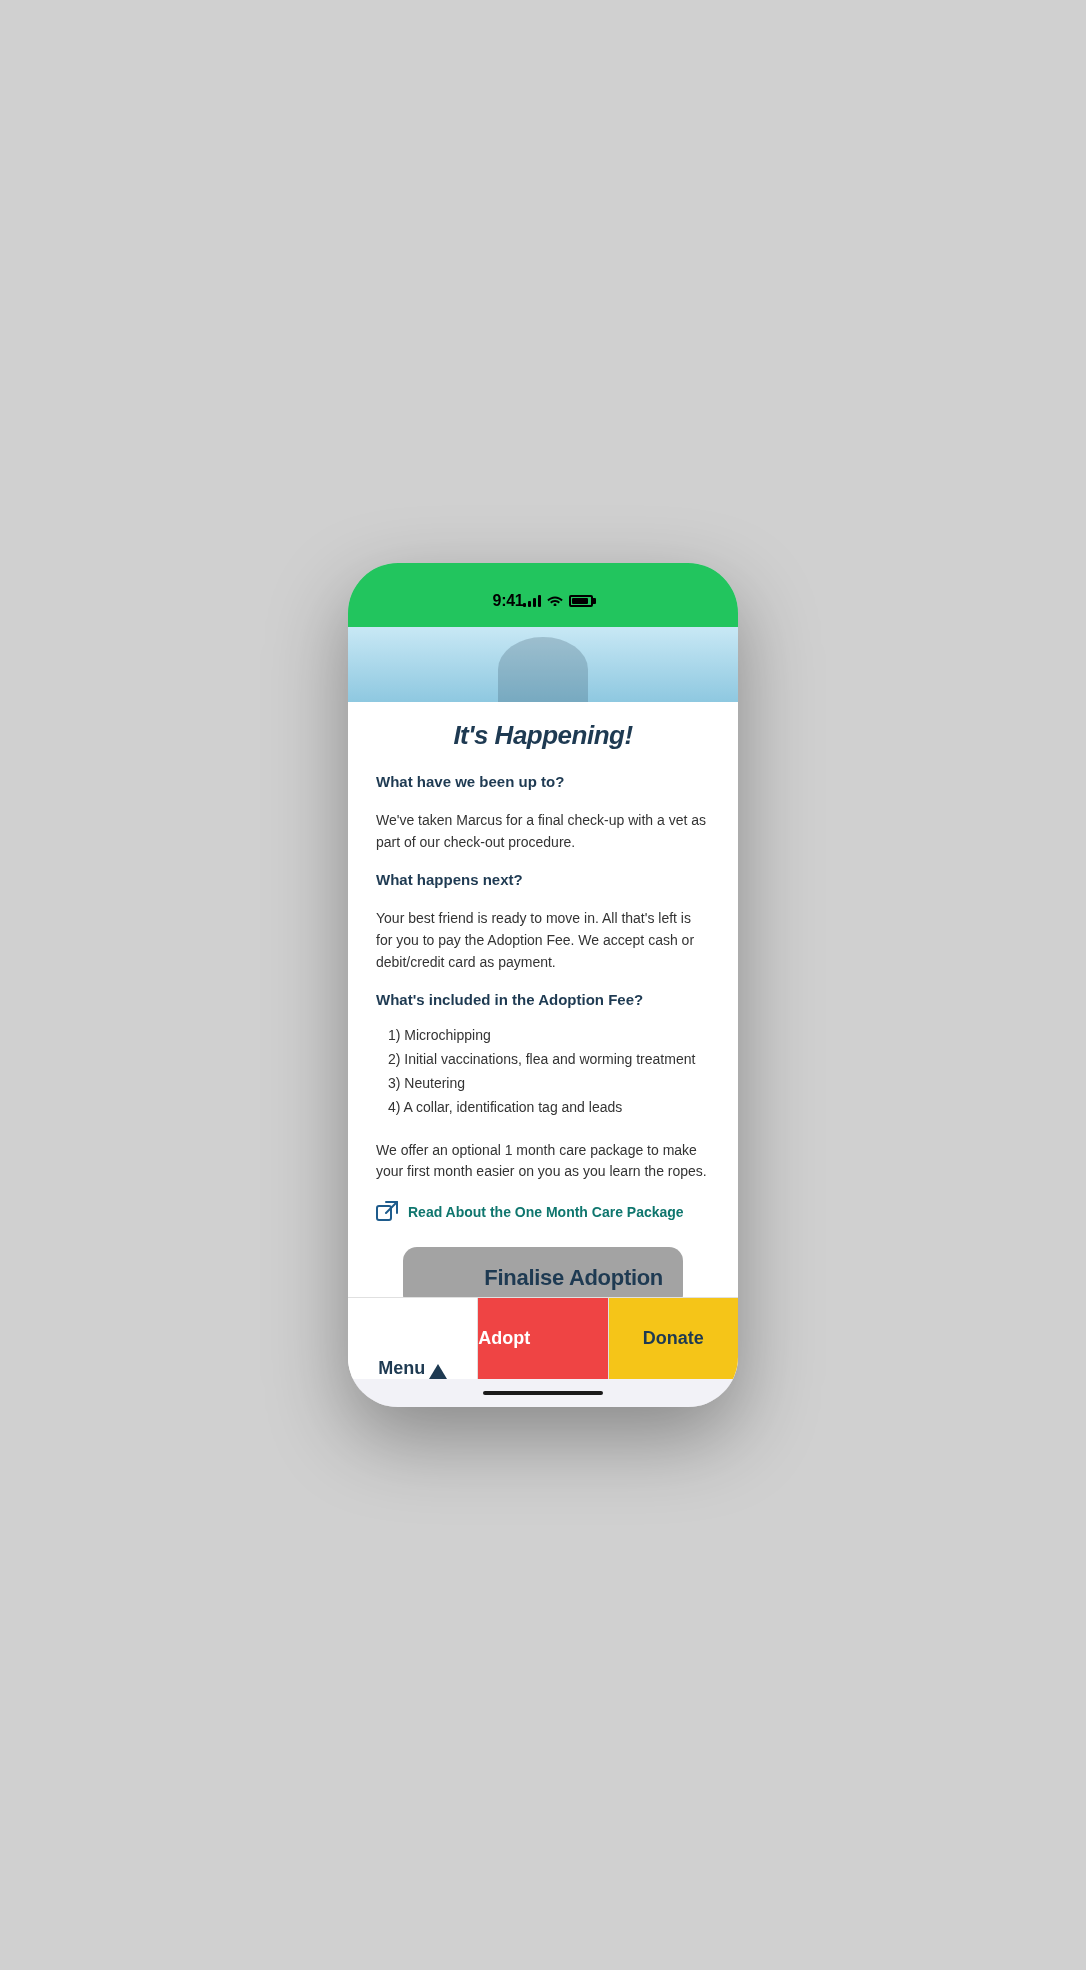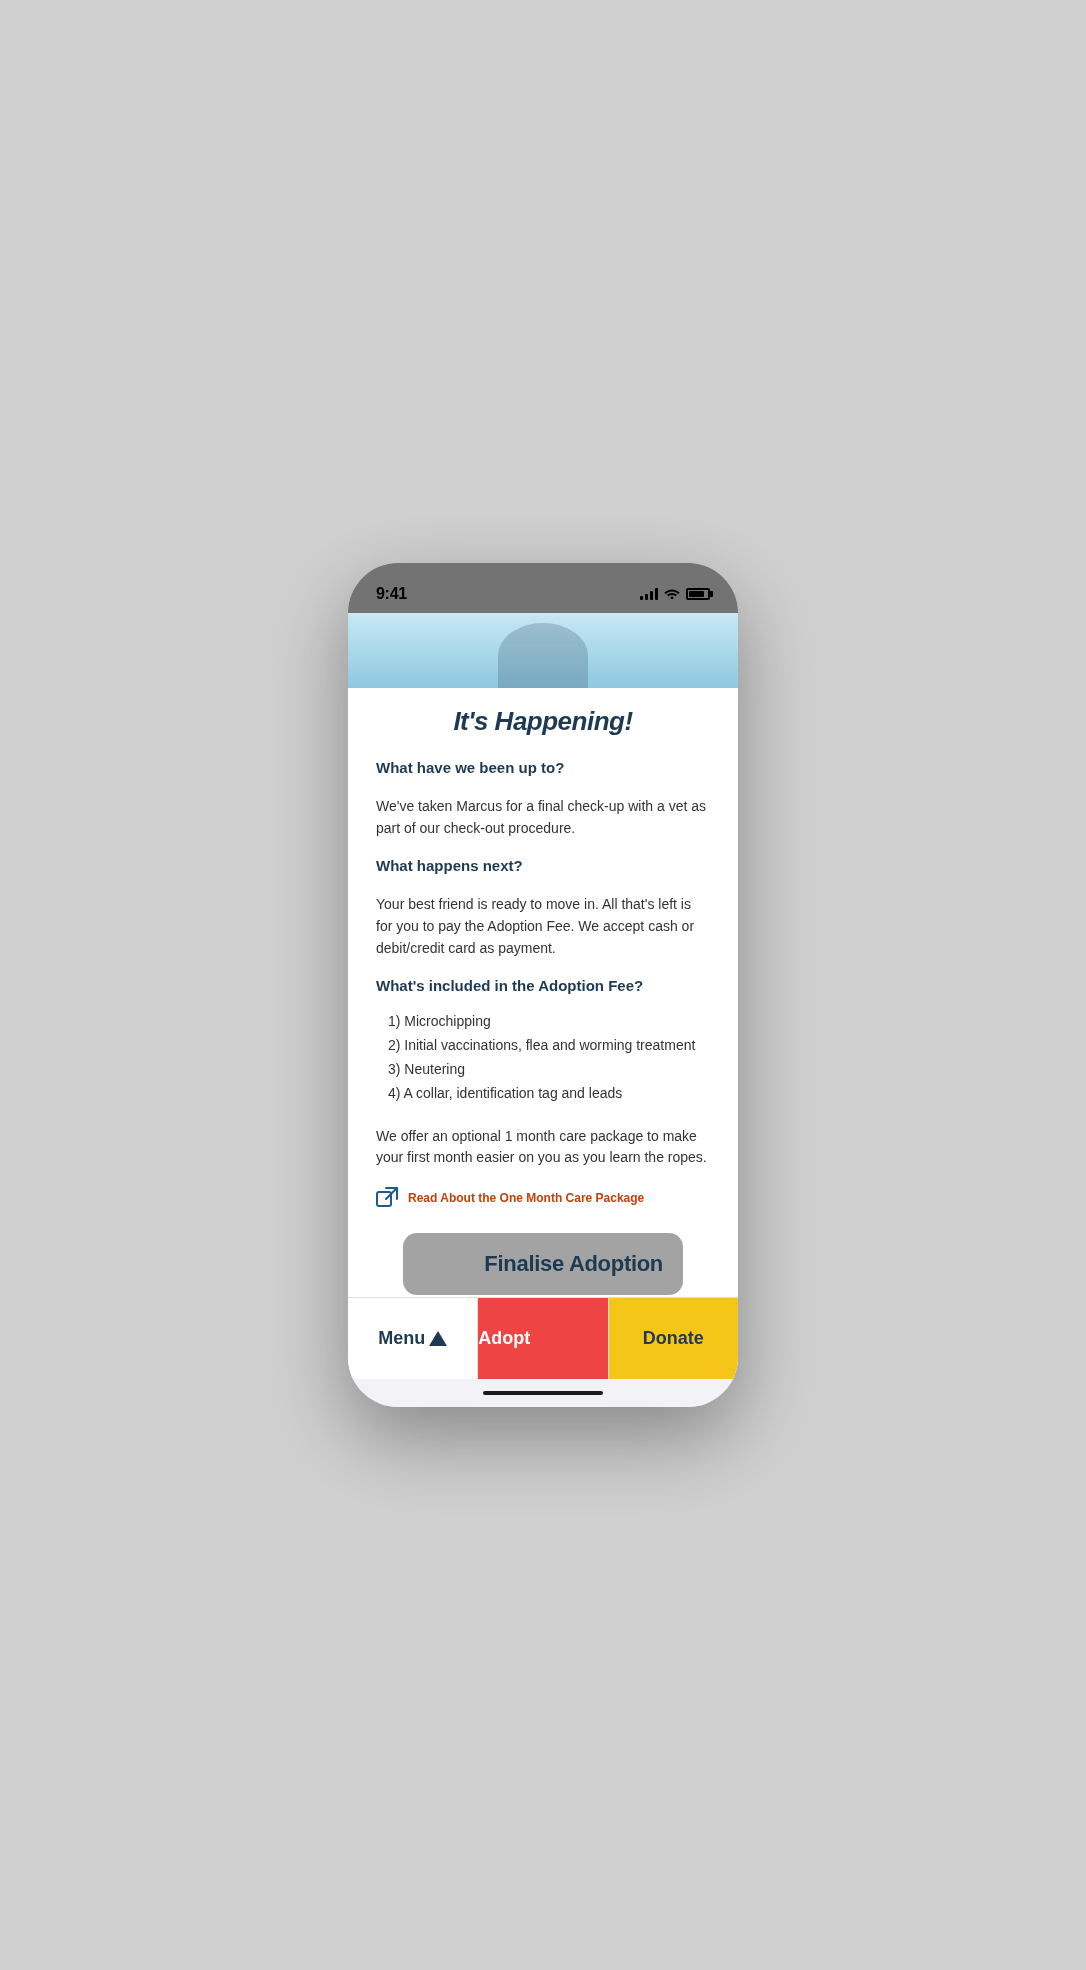--- a/index.html
+++ b/index.html
@@ -21,25 +21,25 @@
       border-radius: 50px;
       box-shadow: 0 30px 80px rgba(0,0,0,0.35), inset 0 0 0 2px #c0c0c0;
       overflow: hidden;
       position: relative;
       display: flex;
       flex-direction: column;
     }
 
     
     .status-bar {
-      background: #737373;
-      height: 50px;
-      display: flex;
-      align-items: center;
-      justify-content: space-between;
+      background: #22c55e;
+      height: 64px;
+      display: flex;
+      align-items: center;
+      justify-content: center;
       padding: 12px 28px 0 28px;
       flex-shrink: 0;
       position: relative;
     }
 
     .status-time {
       font-size: 16px;
       font-weight: 600;
       color: #000;
       letter-spacing: -0.3px;
@@ -211,23 +211,23 @@
       cursor: pointer;
     }
 
     .link-icon {
       width: 22px;
       height: 22px;
       flex-shrink: 0;
     }
 
     .care-package-text {
-      font-size: 12px;
+      font-size: 14px;
       font-weight: 700;
-      color: #c2410c;
+      color: #0f766e;
       text-decoration: none;
     }
 
     
     .finalise-btn {
       display: block;
       width: 100%;
       max-width: 280px;
       margin: 8px auto 20px auto;
       background: #a3a3a3;
@@ -247,21 +247,21 @@
       background: #fff;
       border-top: 1.5px solid #e0e0e0;
       display: flex;
       height: 82px;
       flex-shrink: 0;
     }
 
     .tab-menu {
       flex: 1;
       display: flex;
-      align-items: center;
+      align-items: flex-end;
       justify-content: center;
       gap: 4px;
       background: #fff;
       border-right: 1.5px solid #e0e0e0;
       cursor: pointer;
     }
 
     .tab-menu-label {
       font-size: 18px;
       font-weight: 700;

